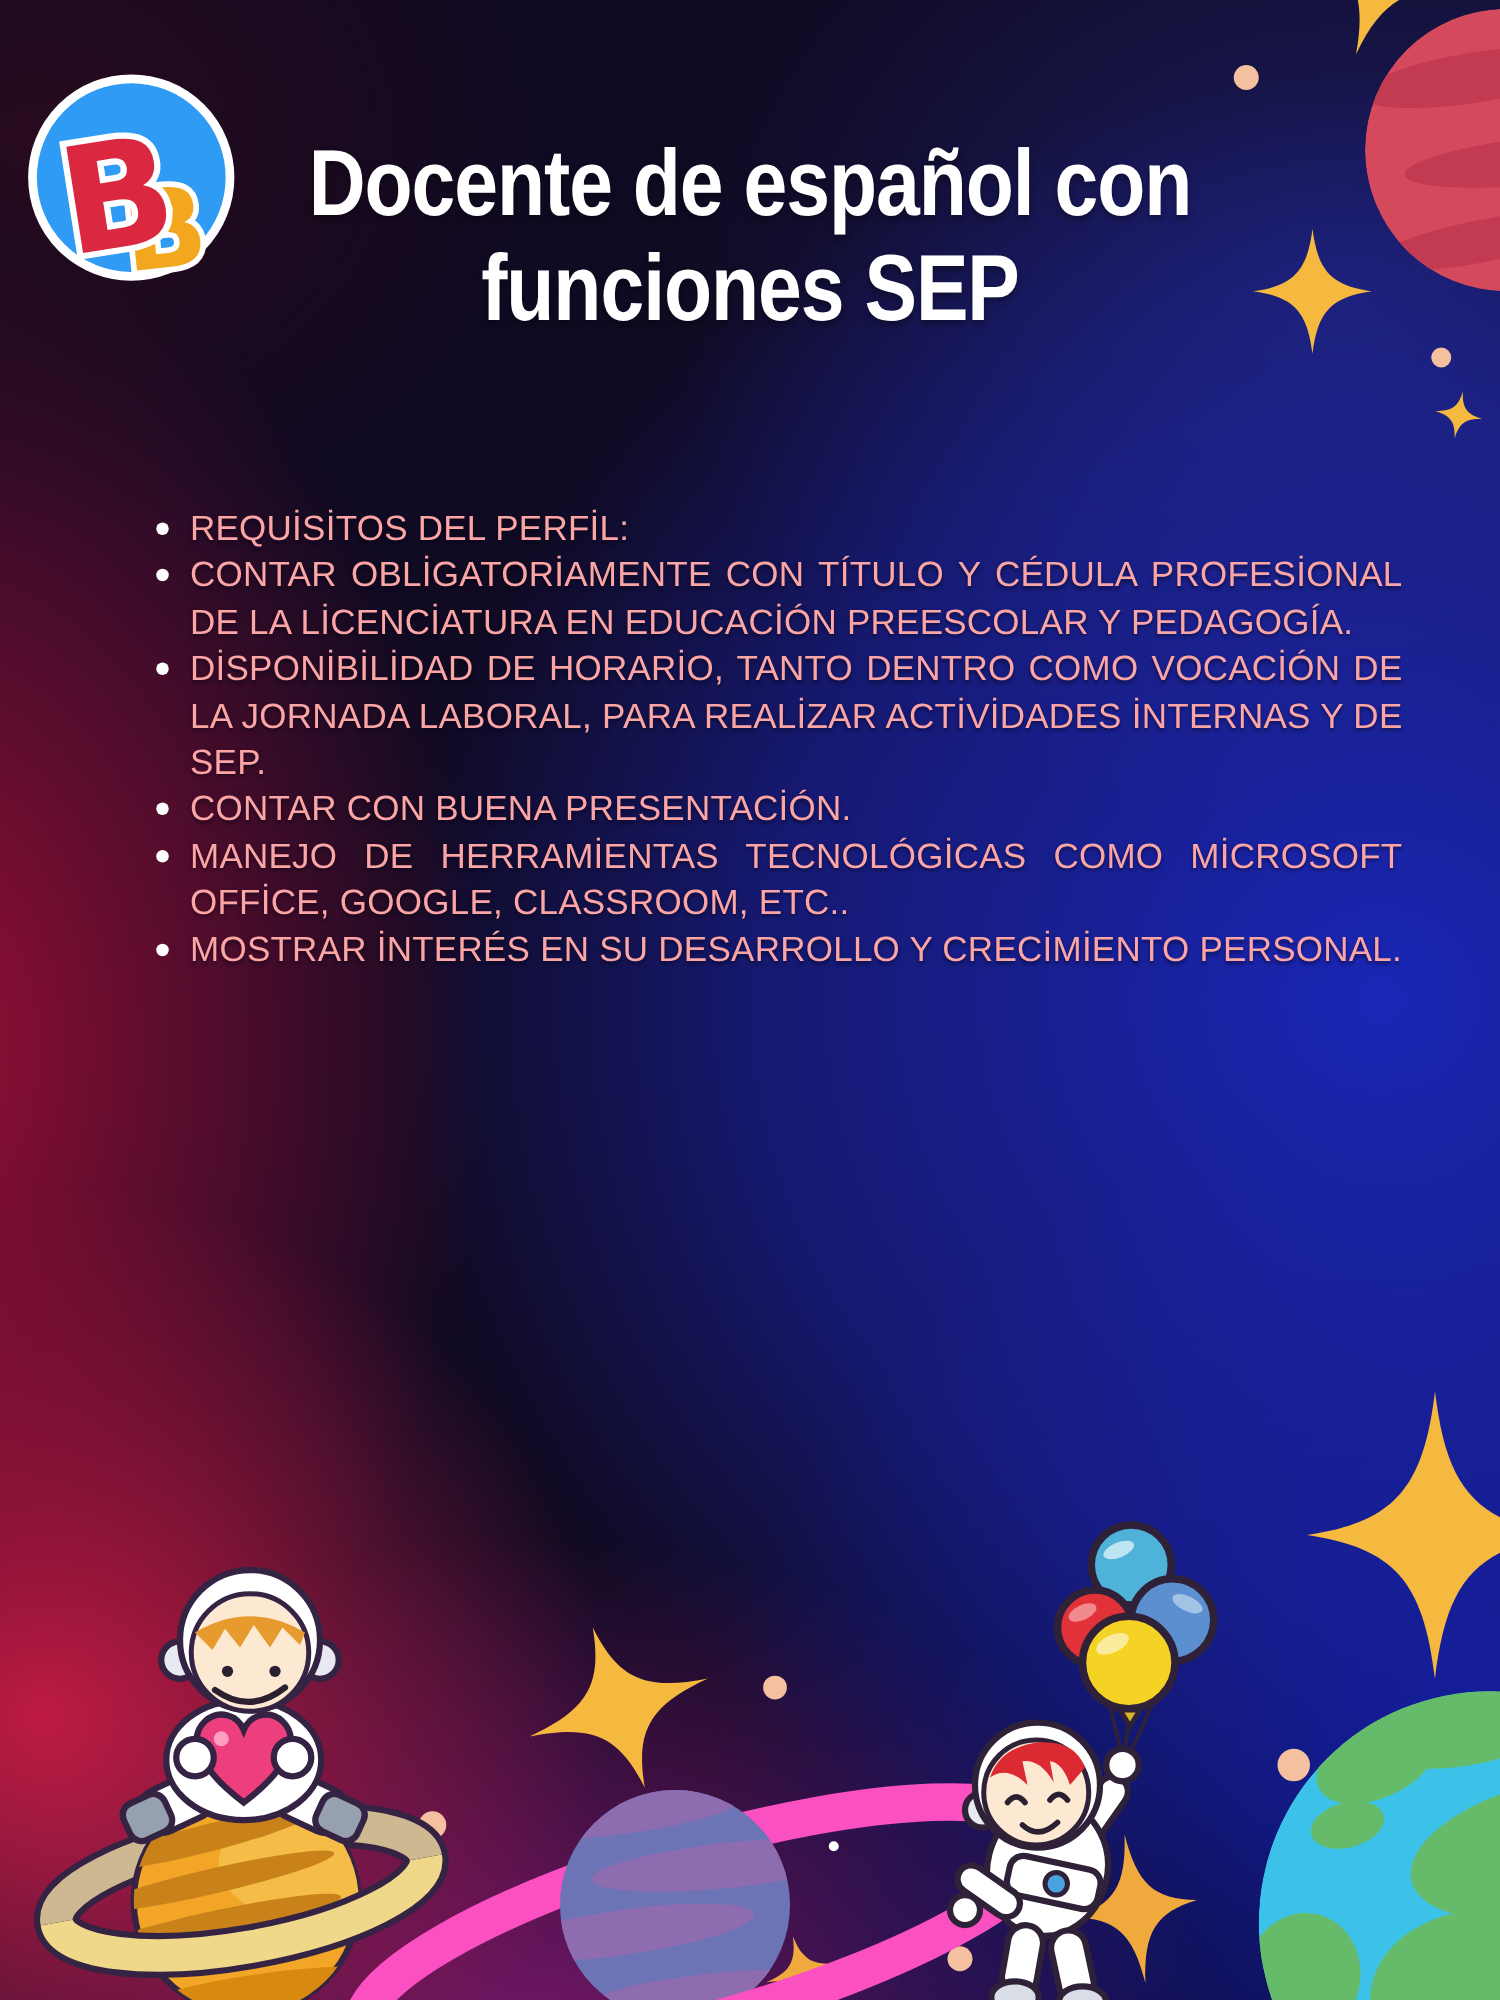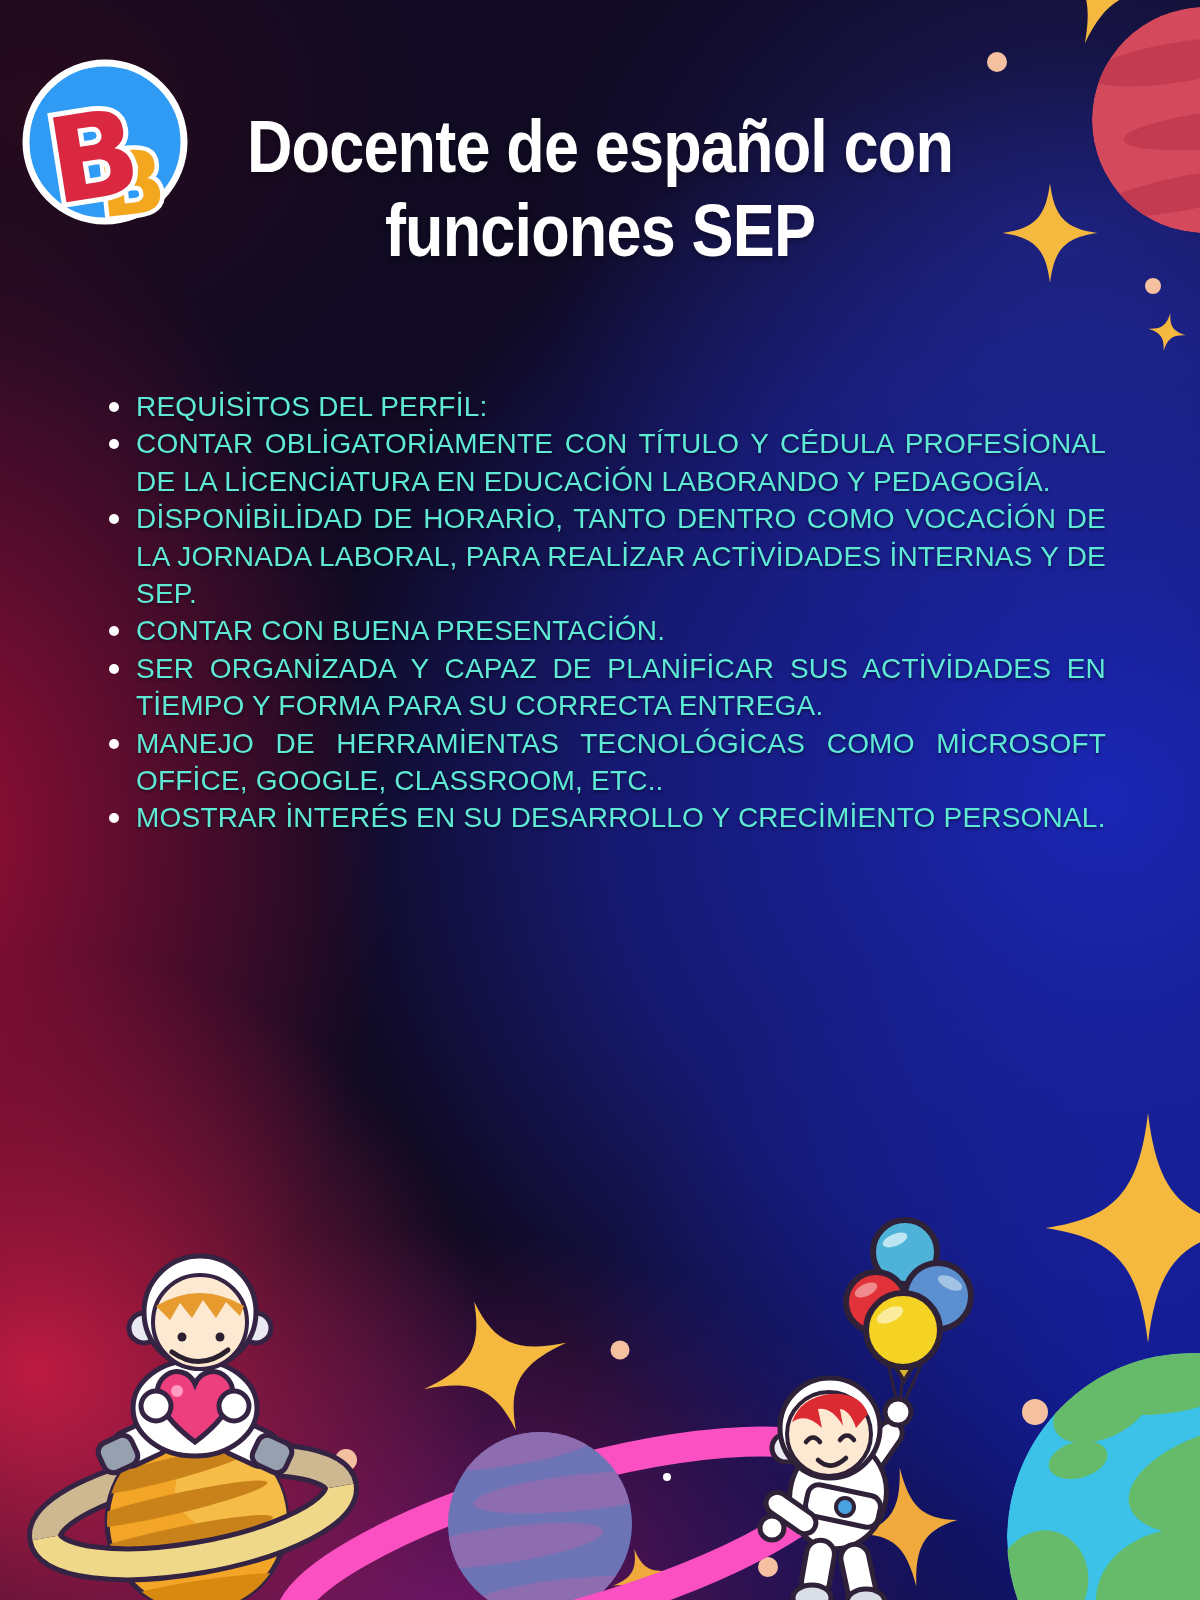--- a/index.html
+++ b/index.html
@@ -20,22 +20,22 @@
   .logo{position:absolute;left:10px;top:52px;z-index:3;}
   .title{
     position:absolute;left:0;top:104px;width:1200px;z-index:3;
     text-align:center;color:#ffffff;font-weight:700;
     font-size:75px;line-height:84px;letter-spacing:-1px;
     transform:scaleX(0.84);transform-origin:50% 50%;
     text-shadow:0 3px 6px rgba(0,0,0,0.35);
   }
   ul.reqs{
     position:absolute;left:136px;top:388px;width:970px;z-index:3;
-    margin:0;padding:0;list-style:none;
-    color:#5eead4;font-size:28px;line-height:37.4px;letter-spacing:0.2px;
+    margin:16px;padding:0;list-style:none;
+    color:#fca5a5;font-size:28px;line-height:37.4px;letter-spacing:0.2px;
     text-align:justify;
     text-shadow:0 2px 3px rgba(8,4,24,0.55);
   }
   ul.reqs li{position:relative;margin:0;padding:0;}
   ul.reqs li::before{
     content:"";position:absolute;left:-27px;top:14px;width:10px;height:10px;
     border-radius:50%;background:#ffffff;
   }
 </style>
 </head>
@@ -195,19 +195,18 @@
   <text x="38" y="146" font-family="DejaVu Sans, sans-serif" font-size="118" font-weight="bold" fill="#d92840" stroke="#ffffff" stroke-width="10" paint-order="stroke" transform="rotate(-9 80 100)">B</text>
 </svg>
 
 <div class="title">
   <div>Docente de español con</div>
   <div>funciones SEP</div>
 </div>
 
 <ul class="reqs">
   <li>REQUİSİTOS DEL PERFİL:</li>
-  <li>CONTAR OBLİGATORİAMENTE CON TÍTULO Y CÉDULA PROFESİONAL DE LA LİCENCİATURA EN EDUCACİÓN LABORANDO Y PEDAGOGÍA.</li>
+  <li>CONTAR OBLİGATORİAMENTE CON TÍTULO Y CÉDULA PROFESİONAL DE LA LİCENCİATURA EN EDUCACİÓN PREESCOLAR Y PEDAGOGÍA.</li>
   <li>DİSPONİBİLİDAD DE HORARİO, TANTO DENTRO COMO VOCACİÓN DE LA JORNADA LABORAL, PARA REALİZAR ACTİVİDADES İNTERNAS Y DE SEP.</li>
   <li>CONTAR CON BUENA PRESENTACİÓN.</li>
-  <li>SER ORGANİZADA Y CAPAZ DE PLANİFİCAR SUS ACTİVİDADES EN TİEMPO Y FORMA PARA SU CORRECTA ENTREGA.</li>
   <li>MANEJO DE HERRAMİENTAS TECNOLÓGİCAS COMO MİCROSOFT OFFİCE, GOOGLE, CLASSROOM, ETC..</li>
   <li>MOSTRAR İNTERÉS EN SU DESARROLLO Y CRECİMİENTO PERSONAL.</li>
 </ul>
 
 </body></html>

